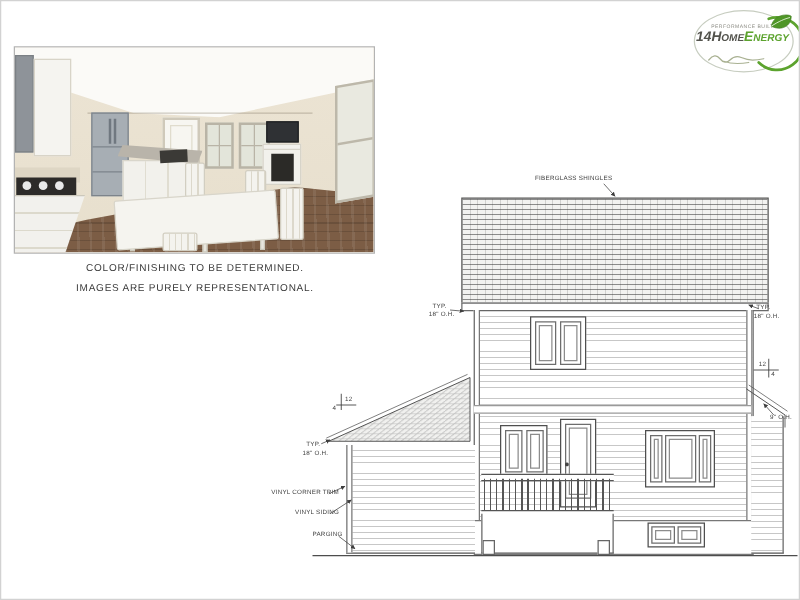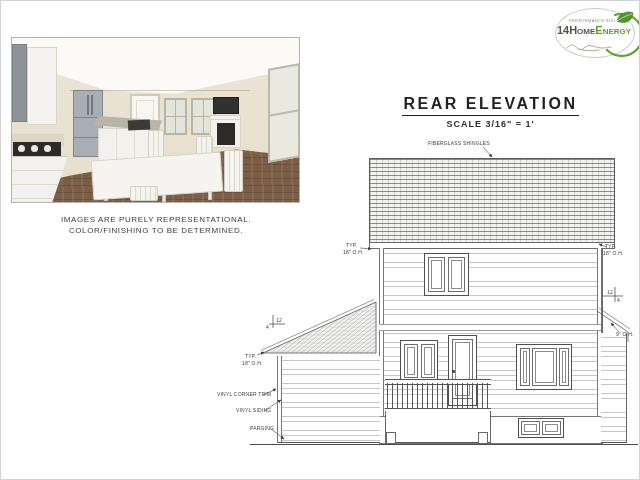--- a/index.html
+++ b/index.html
@@ -39,21 +39,21 @@
   .sc{position:absolute;box-sizing:border-box;}
   .chair{background:#f4f3ee;border:1px solid #d2cec1;border-radius:2px;
     background-image:repeating-linear-gradient(to right,transparent 0 4px,#dcd8cb 4px 5px);}
 
   
   #logo{left:548px;top:2px;width:90px;height:58px;}
   #logo .ring{position:absolute;left:6px;top:5px;width:78px;height:48px;border:1px solid #c7cdc0;border-radius:50%;}
   #logo .tag{position:absolute;left:0;top:15px;width:90px;text-align:center;
              font-size:4px;letter-spacing:.4px;color:#8b8b83;}
   #logo .brand{position:absolute;left:0;top:21px;width:90px;text-align:center;
-               font-size:11px;font-weight:bold;font-variant:small-caps;letter-spacing:0;}
+               font-size:11px;font-weight:bold;font-variant:small-caps;letter-spacing:0;font-style:italic;}
 </style>
 </head>
 <body>
 
 <div id="sheet">
 
   <div id="render-frame" class="abs">
     <div class="sc" style="inset:0;background:linear-gradient(#ece4d4,#e7dfcd);"></div>
     <div class="sc" style="inset:0;background:#fbfaf7;clip-path:polygon(0 0,100% 0,100% 18%,57% 34%,33% 32%,0 13%);"></div>
     <div class="sc" style="inset:0;background-color:#7c5d45;clip-path:polygon(0 100%,0 92%,20% 84%,45% 76%,78% 68%,100% 72%,100% 100%);
@@ -111,28 +111,24 @@
       <div class="sc" style="left:5px;top:3px;width:7px;height:7px;border-radius:50%;background:#e9e9e9;"></div>
       <div class="sc" style="left:18px;top:3px;width:7px;height:7px;border-radius:50%;background:#e9e9e9;"></div>
       <div class="sc" style="left:31px;top:3px;width:7px;height:7px;border-radius:50%;background:#e9e9e9;"></div>
     </div>
     <div class="sc" style="left:0;top:118px;width:56px;height:46px;background:#f2f1ed;border-top:1px solid #ccc8bb;
                 clip-path:polygon(0 0,100% 0,72% 100%,0 100%);
                 background-image:repeating-linear-gradient(to bottom,transparent 0 13px,#dcd9cc 13px 14px);"></div>
   </div>
 
   <div class="abs" style="left:40px;top:209px;width:230px;text-align:center;">
+    <div class="caption">COLOR/FINISHING TO BE DETERMINED.</div>
     <div class="caption" style="margin-top:5px;">IMAGES ARE PURELY REPRESENTATIONAL.</div>
-    <div class="caption">COLOR/FINISHING TO BE DETERMINED.</div>
-  </div>
-
-  <div class="abs" style="left:392px;top:94px;width:195px;text-align:center;">
-    <span class="h-big">REAR ELEVATION</span>
-    <div class="h-scale">SCALE 3/16" = 1'</div>
-  </div>
+  </div>
+
 
   <div class="abs" style="left:249px;top:443px;width:388px;height:1px;background:#4d4d4d;"></div>
 
   <div class="abs roof" style="left:368px;top:157px;width:244px;height:83px;"></div>
   <div class="abs fascia" style="left:368px;top:241px;width:244px;height:5px;"></div>
 
   <div class="abs siding" style="left:378px;top:247px;width:222px;height:168px;border-left:1px solid #666;border-right:1px solid #666;border-top:1px solid #666;"></div>
   <div class="abs trim" style="left:378px;top:247px;width:3px;height:168px;"></div>
   <div class="abs trim" style="left:596px;top:247px;width:3px;height:168px;"></div>
   <div class="abs band" style="left:378px;top:323px;width:222px;height:5px;"></div>

